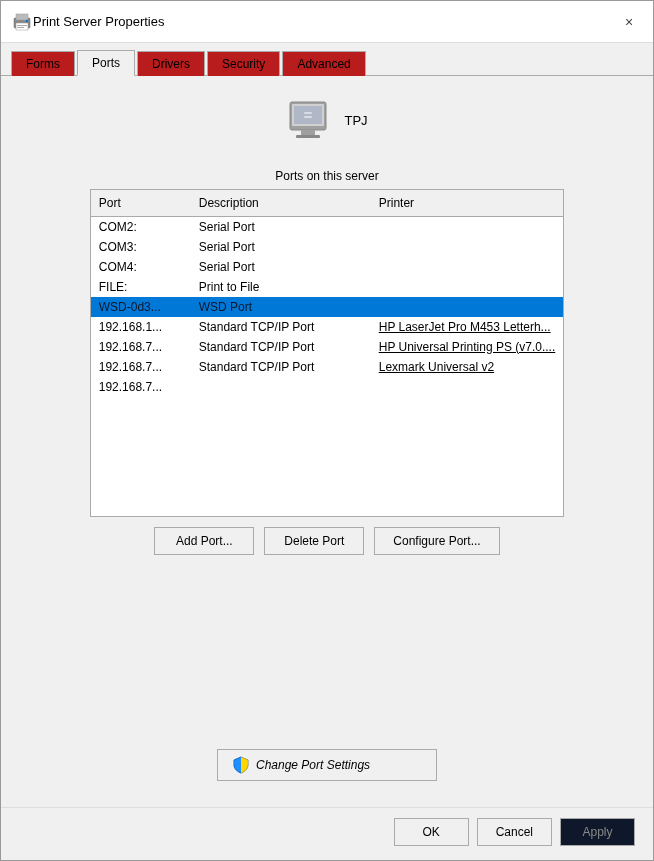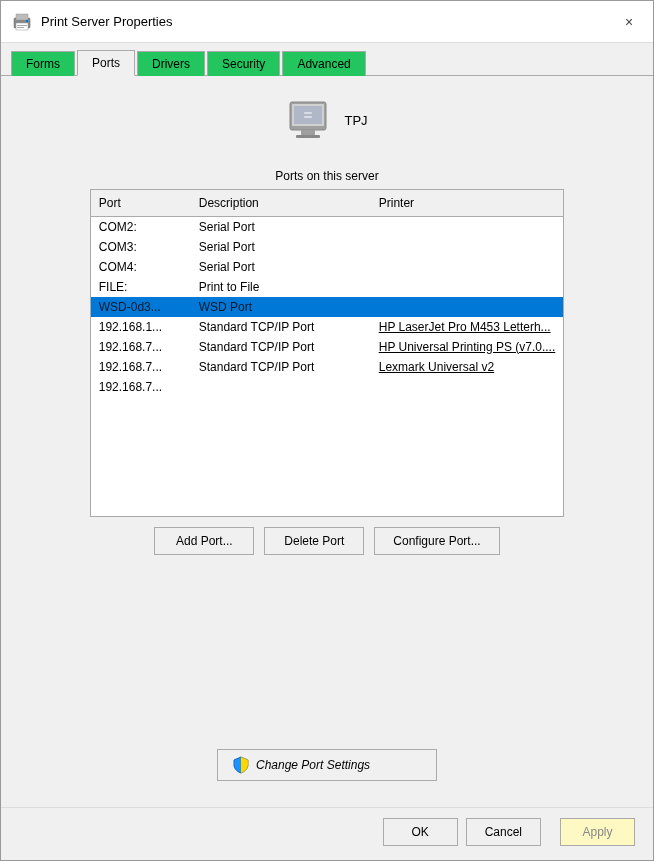--- a/index.html
+++ b/index.html
@@ -27,21 +27,21 @@
       height: 42px;
       display: flex;
       align-items: center;
       justify-content: space-between;
       padding: 0 8px 0 10px;
       border-bottom: 1px solid #ddd;
     }
     .title-bar-left {
       display: flex;
       align-items: center;
-      gap: 8px;
+      gap: 0;
       justify-content: space-between;
     }
     .title-icon {
       width: 22px;
       height: 22px;
       display: flex;
       align-items: center;
       justify-content: center;
       font-size: 18px;
     }
@@ -68,21 +68,21 @@
       display: flex;
       align-items: flex-end;
       padding: 6px 10px 0 10px;
       border-bottom: 1px solid #aaa;
       gap: 2px;
     }
     .tab {
       padding: 5px 14px;
       border: 1px solid #aaa;
       border-bottom: none;
-      background: #22c55e;
+      background: #b91c1c;
       cursor: pointer;
       font-size: 12px;
       color: #000;
       position: relative;
       bottom: -1px;
     }
     .tab.active {
       background: #f0f0f0;
       border-bottom: 1px solid #f0f0f0;
       z-index: 1;
@@ -206,23 +206,22 @@
       align-items: center;
       gap: 8px;
       padding: 10px 18px 14px 18px;
       background: #f0f0f0;
       border-top: 1px solid #ddd;
     }
     .btn-ok { min-width: 75px; }
     .btn-cancel { min-width: 75px; }
     .btn-apply {
       min-width: 75px;
-      background: #fef9c3;
+      background: #0f172a;
       color: #888;
-      margin-left: 11px;
     }
   </style>
 </head>
 <body>
 
 <div class="window">
 
   <div class="title-bar">
     <div class="title-bar-left">
       <div class="title-icon">

